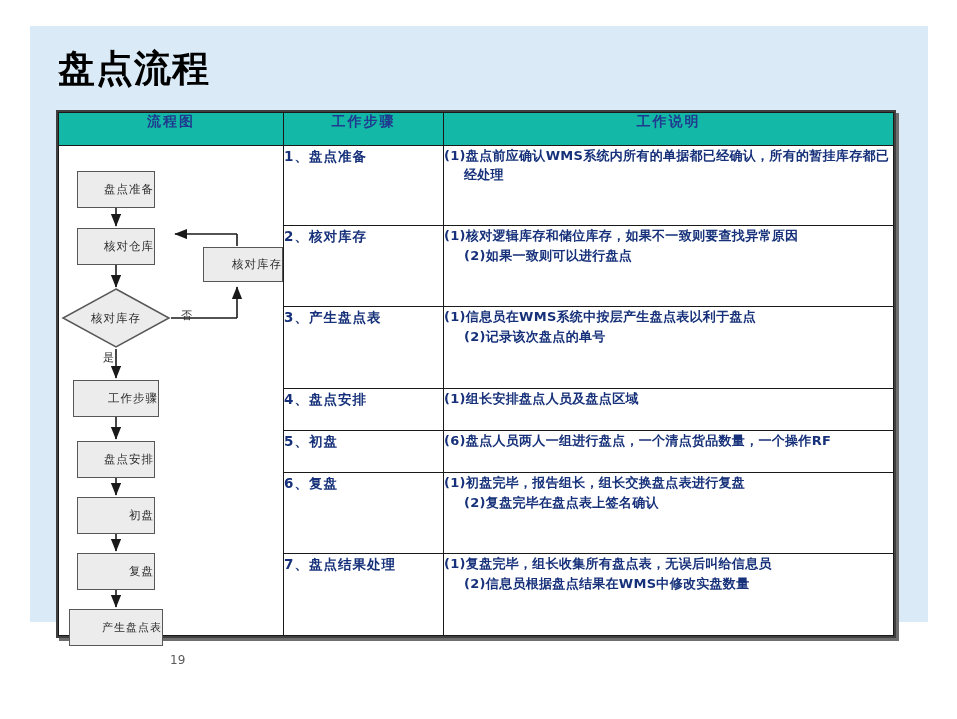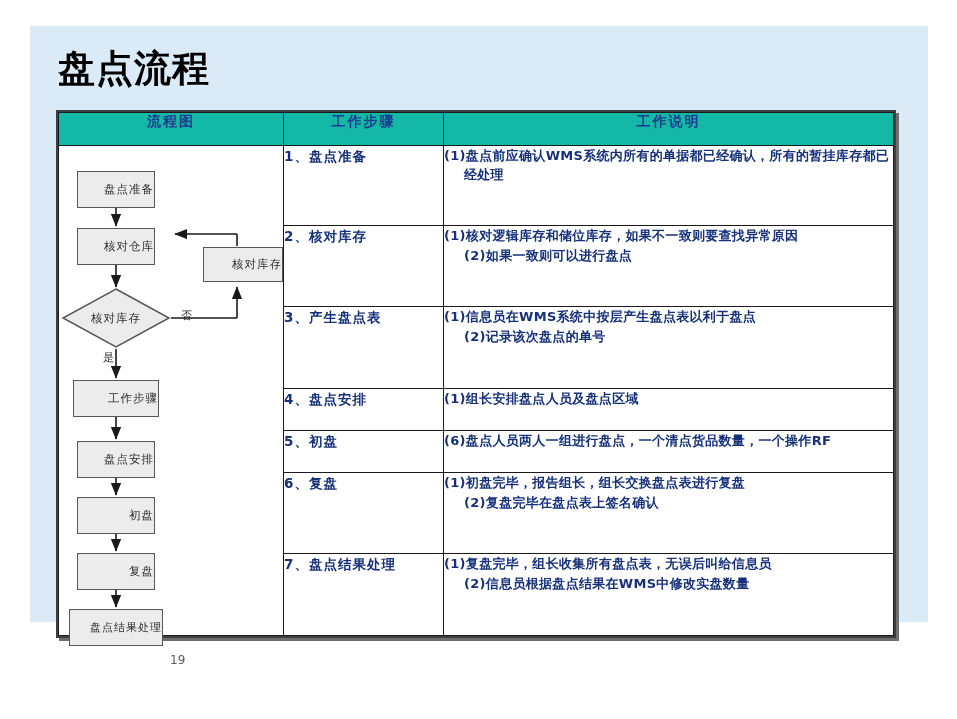--- a/index.html
+++ b/index.html
@@ -265,21 +265,21 @@
 
               <div class="fnode" style="left:18px; top:351px; width:78px; height:37px;">
                 <span>初盘</span>
               </div>
 
               <div class="fnode" style="left:18px; top:407px; width:78px; height:37px;padding-left:24px;">
                 <span>复盘</span>
               </div>
 
               <div class="fnode" style="left:10px; top:463px; width:94px; height:37px; font-size:11px;">
-                <span>盘点结果处理</span>
+                <span>产生盘点表</span>
               </div>
 
             </div>
           </td>
           <td class="cell-step">1、盘点准备</td>
           <td class="cell-desc">
             <p class="hang">(1)盘点前应确认WMS系统内所有的单据都已经确认，所有的暂挂库存都已经处理</p>
           </td>
         </tr>
 

